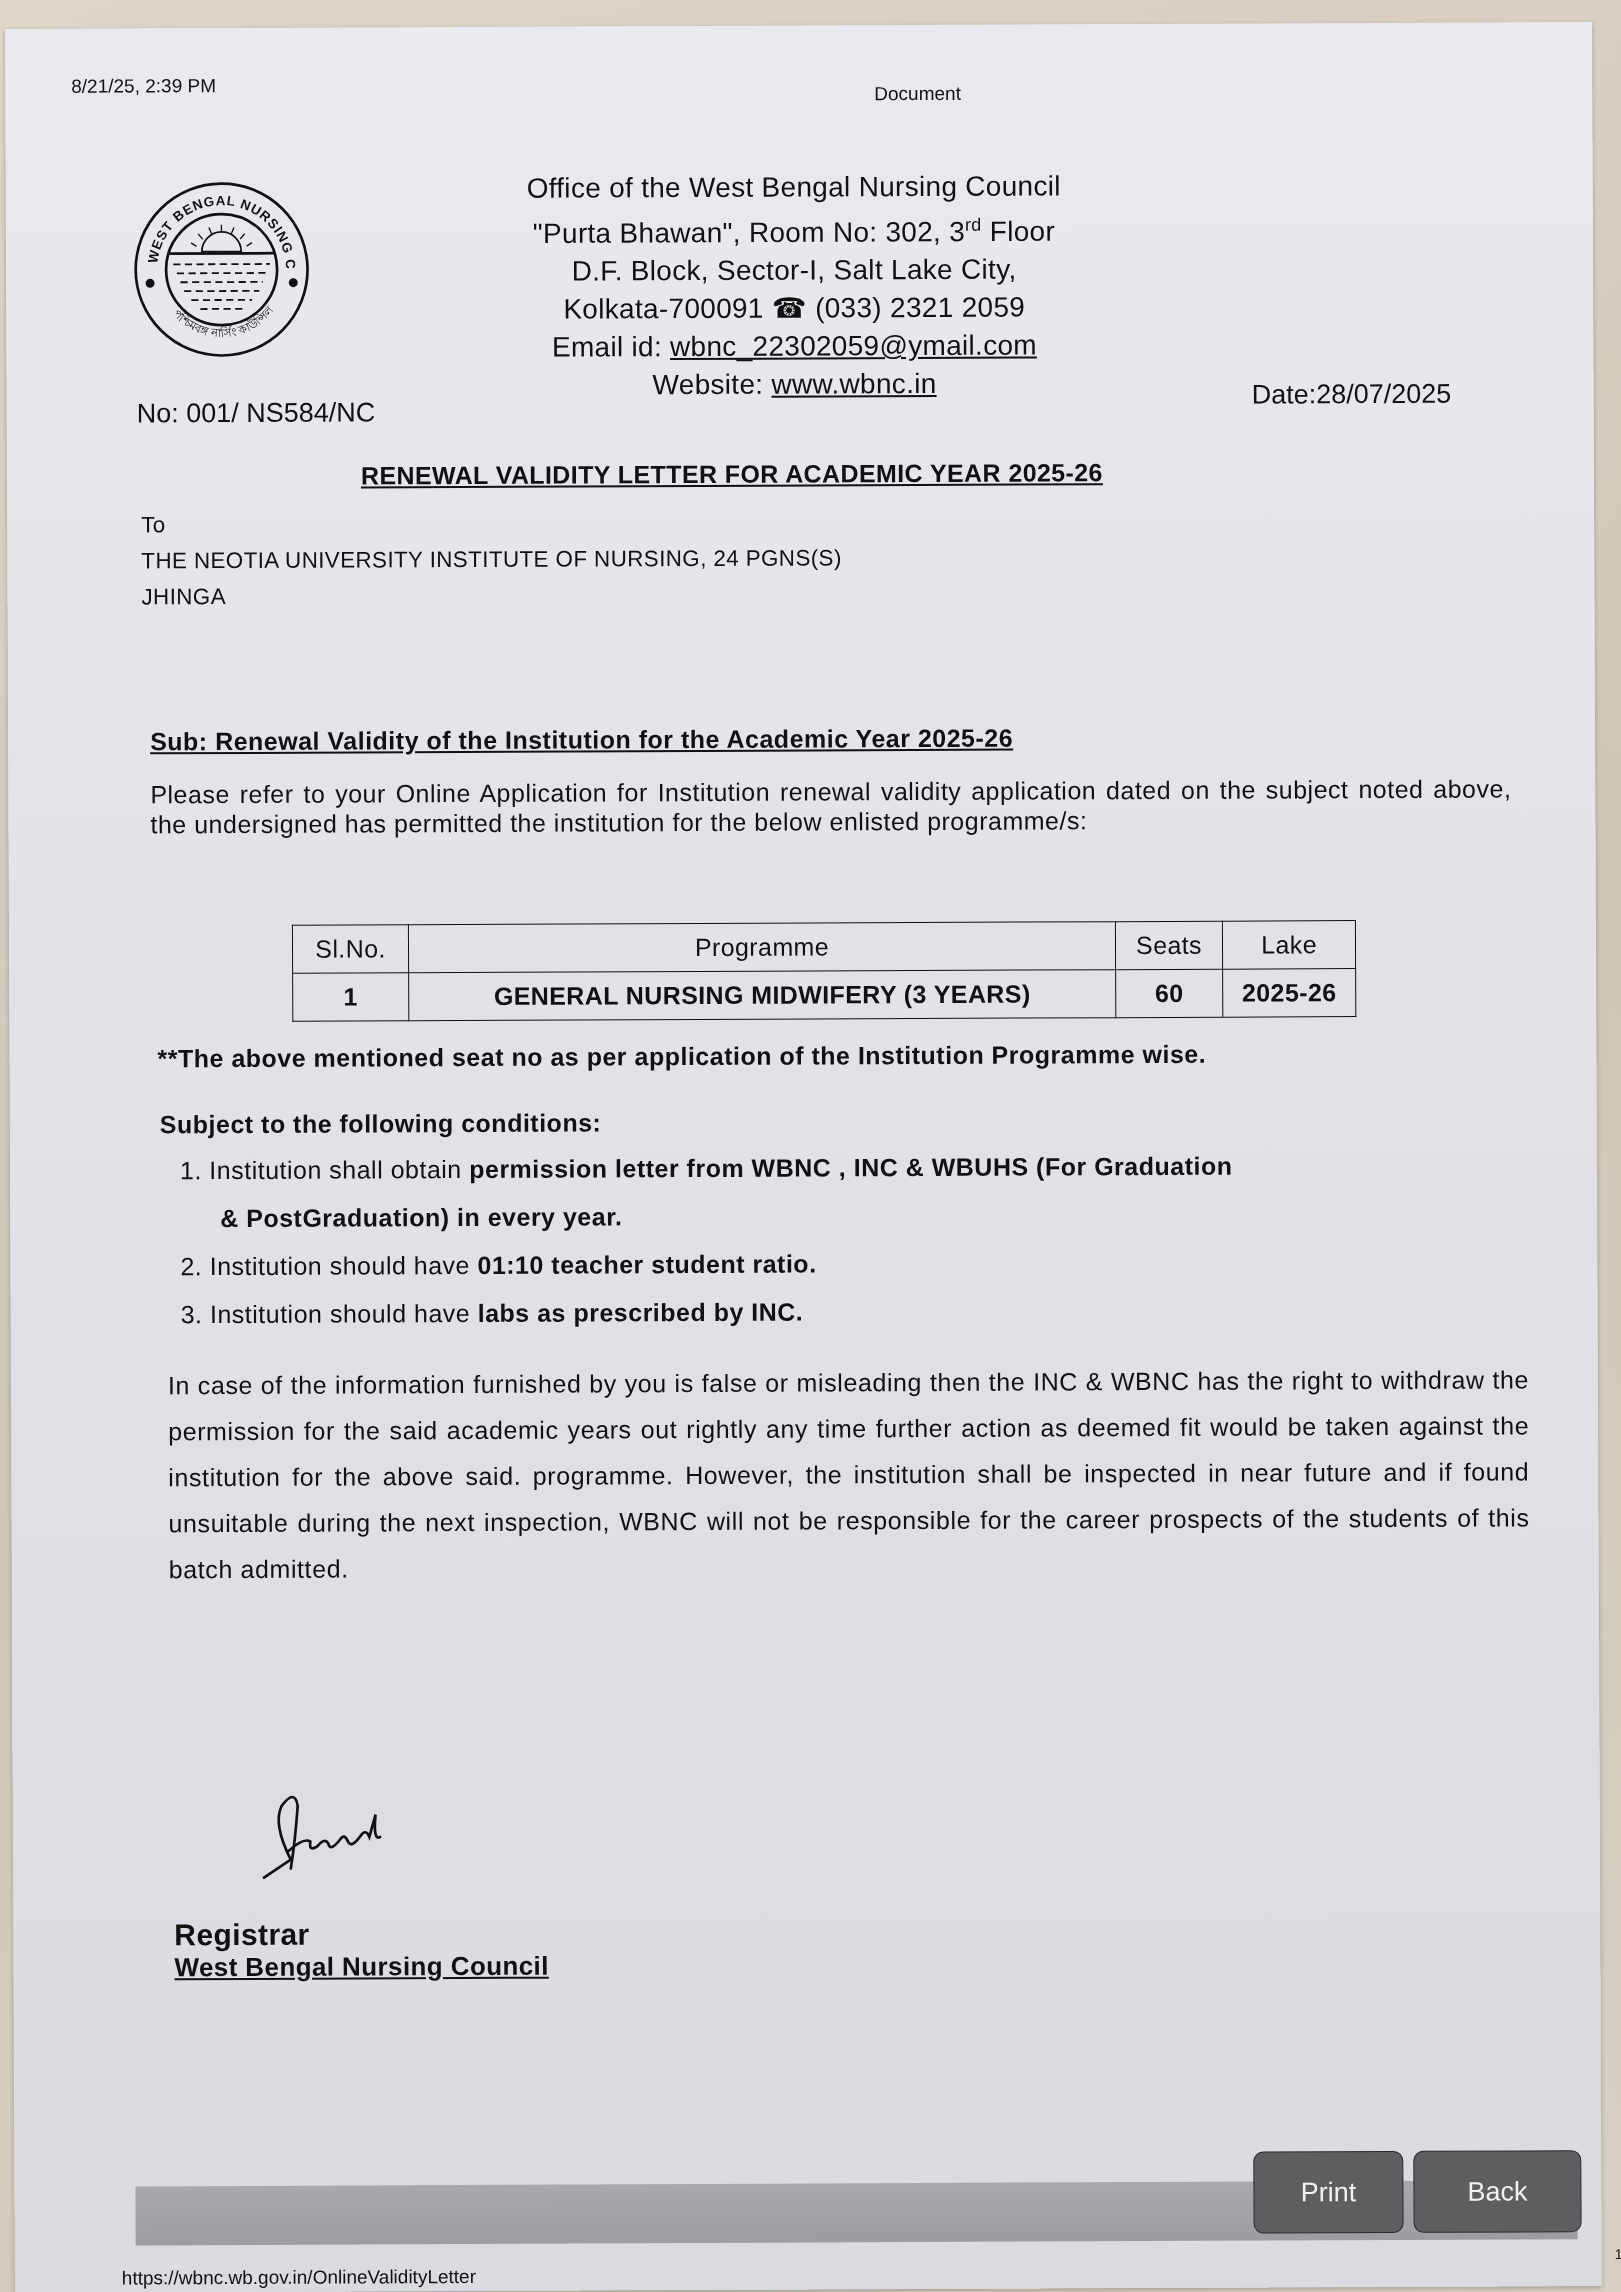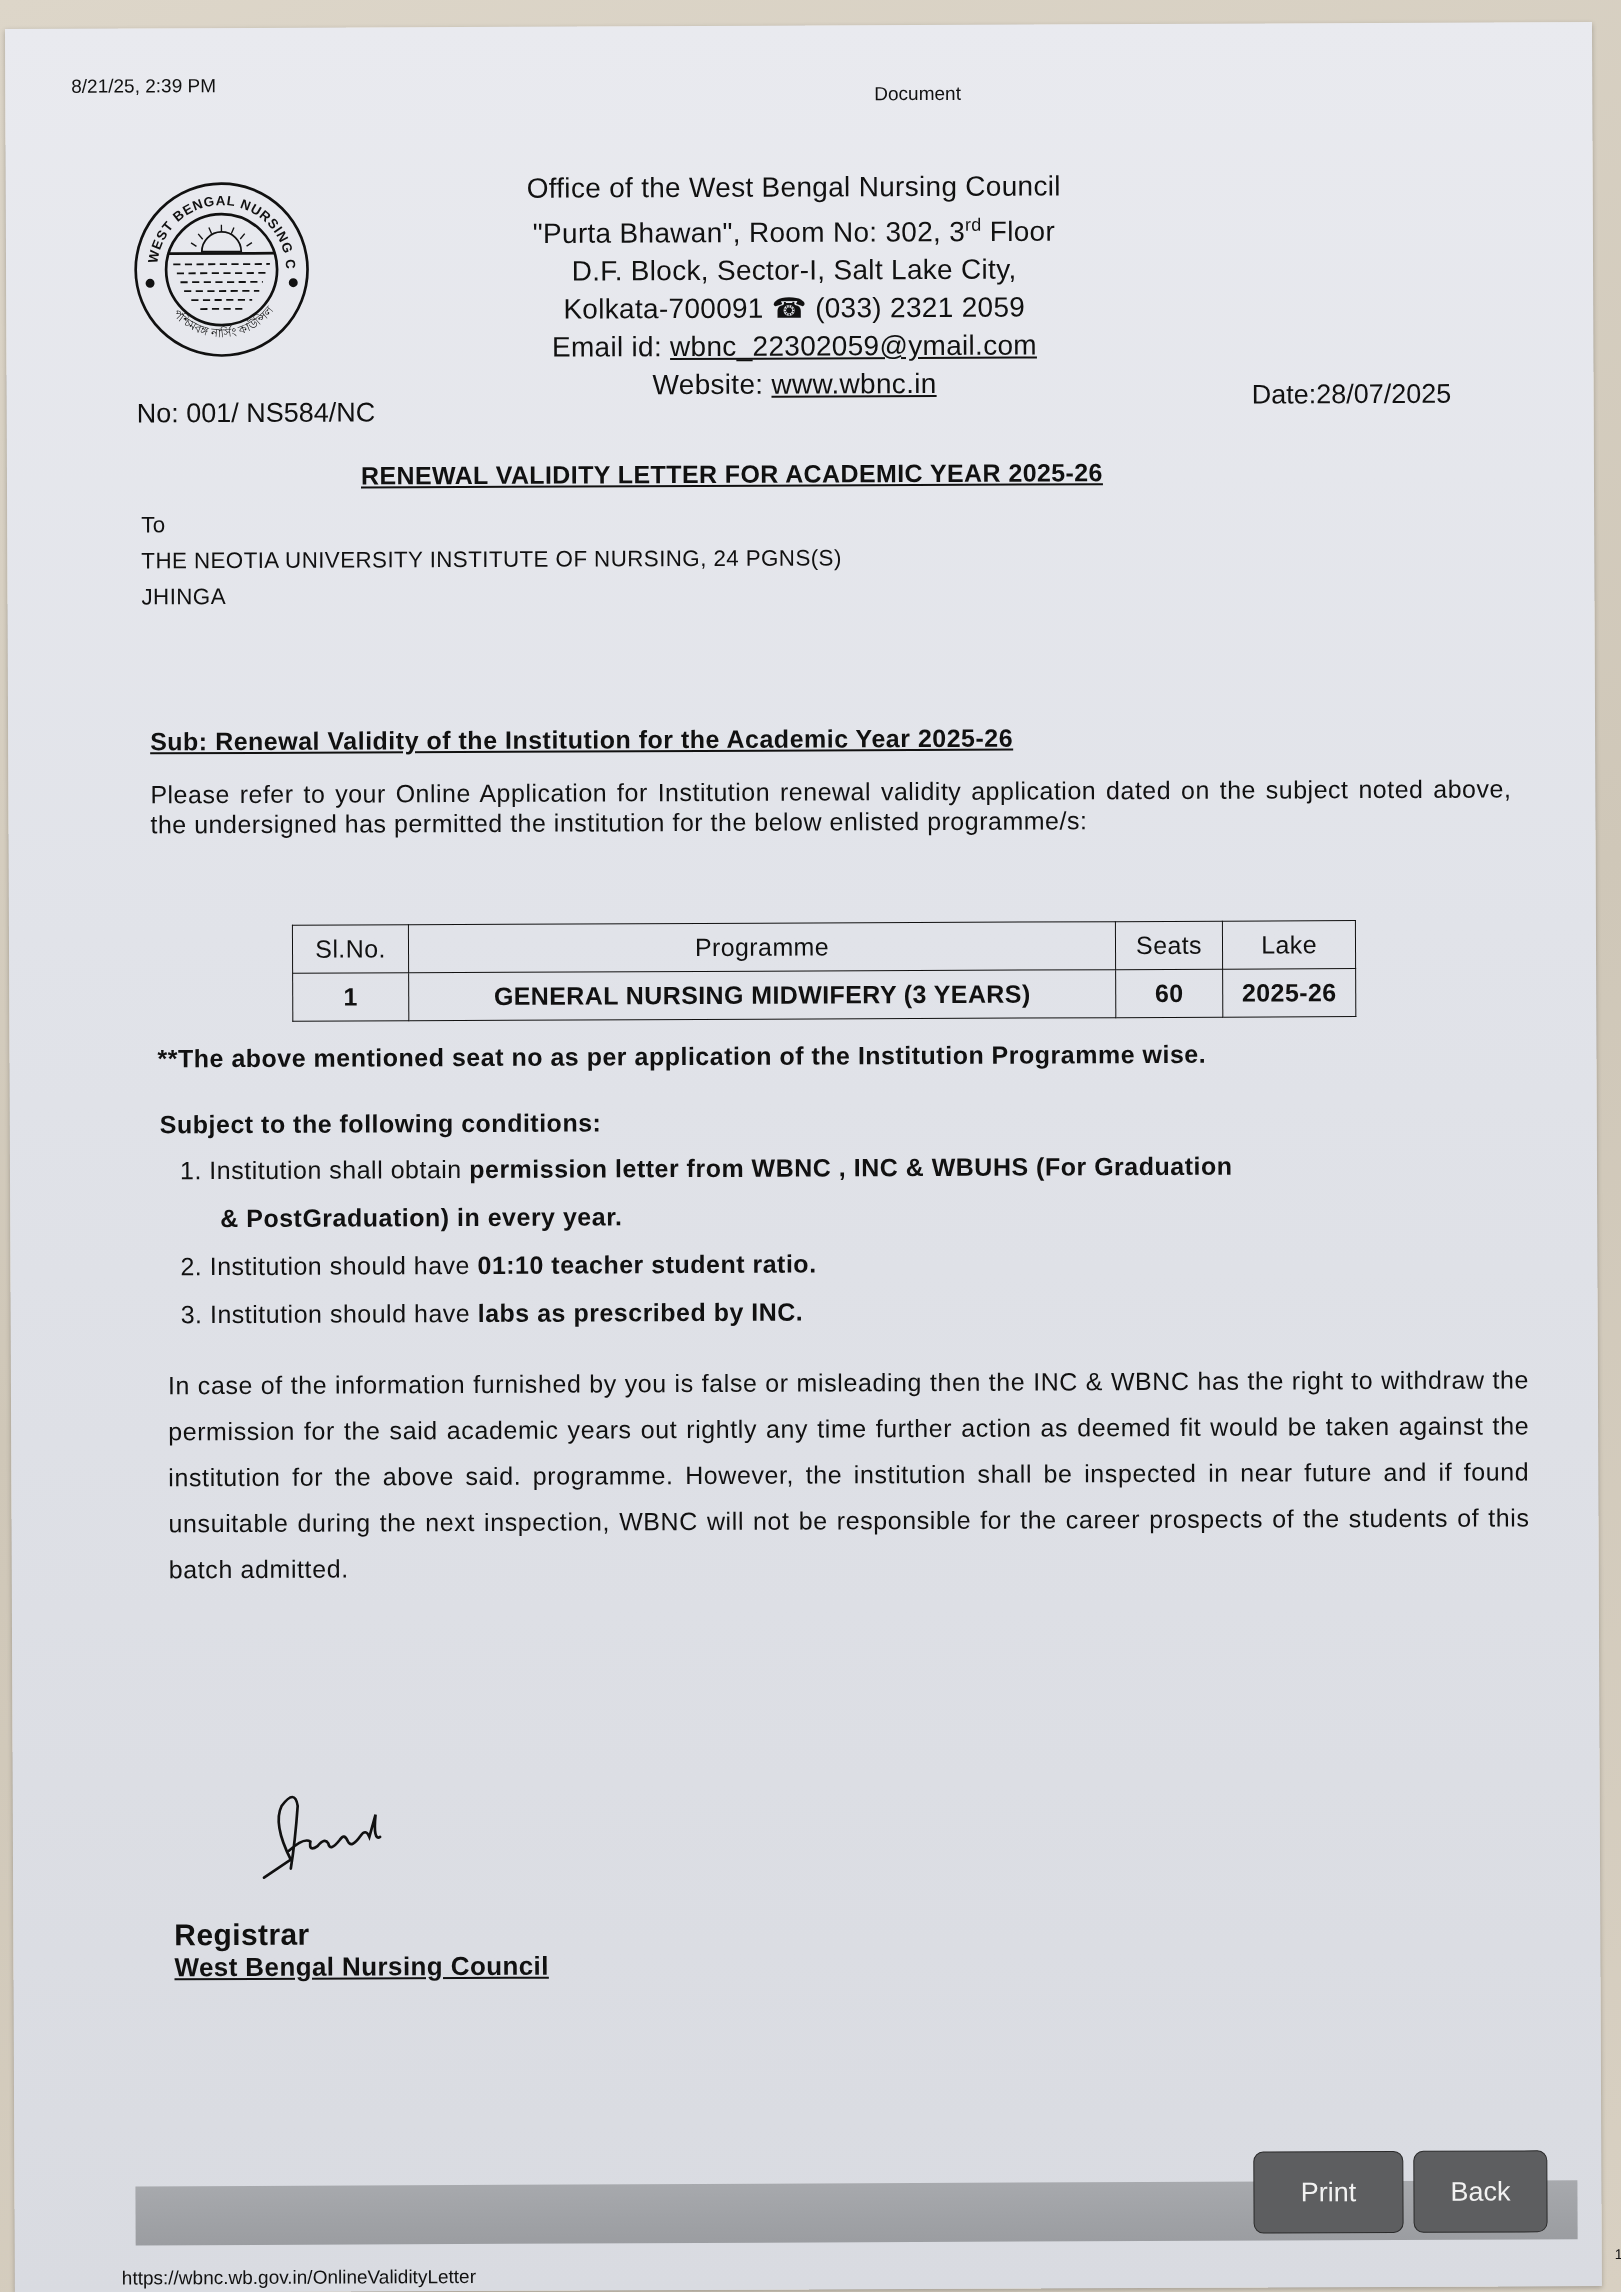--- a/index.html
+++ b/index.html
@@ -88,21 +88,21 @@
     left: 121px; top: 2158px; width: 1442px; height: 59px;
     background: linear-gradient(180deg, #a7a9ad, #9b9da1);
   }
   .btn {
     position: absolute; top: 2128px; height: 82px; width: 150px;
     background: #5d5e60; color: #f2f2f2; border: 1.8px solid #2a2a2a; border-radius: 10px;
     font-size: 27px; font-family: "Liberation Sans", sans-serif;
     display: flex; align-items: center; justify-content: center; cursor: pointer;
   }
   .btn-print { left: 1239px; }
-  .btn-back { left: 1399px; width: 134px; }
+  .btn-back { left: 1399px; width: 168px; }
   .page-count { left: 1600px; top: 2224px; font-size: 14px; }
   .footer-url { left: 107px; top: 2239px; font-size: 19px; }
 </style>
 </head>
 <body>
 
 <div class="tabletop"></div>
 
 <div class="paper">
 

